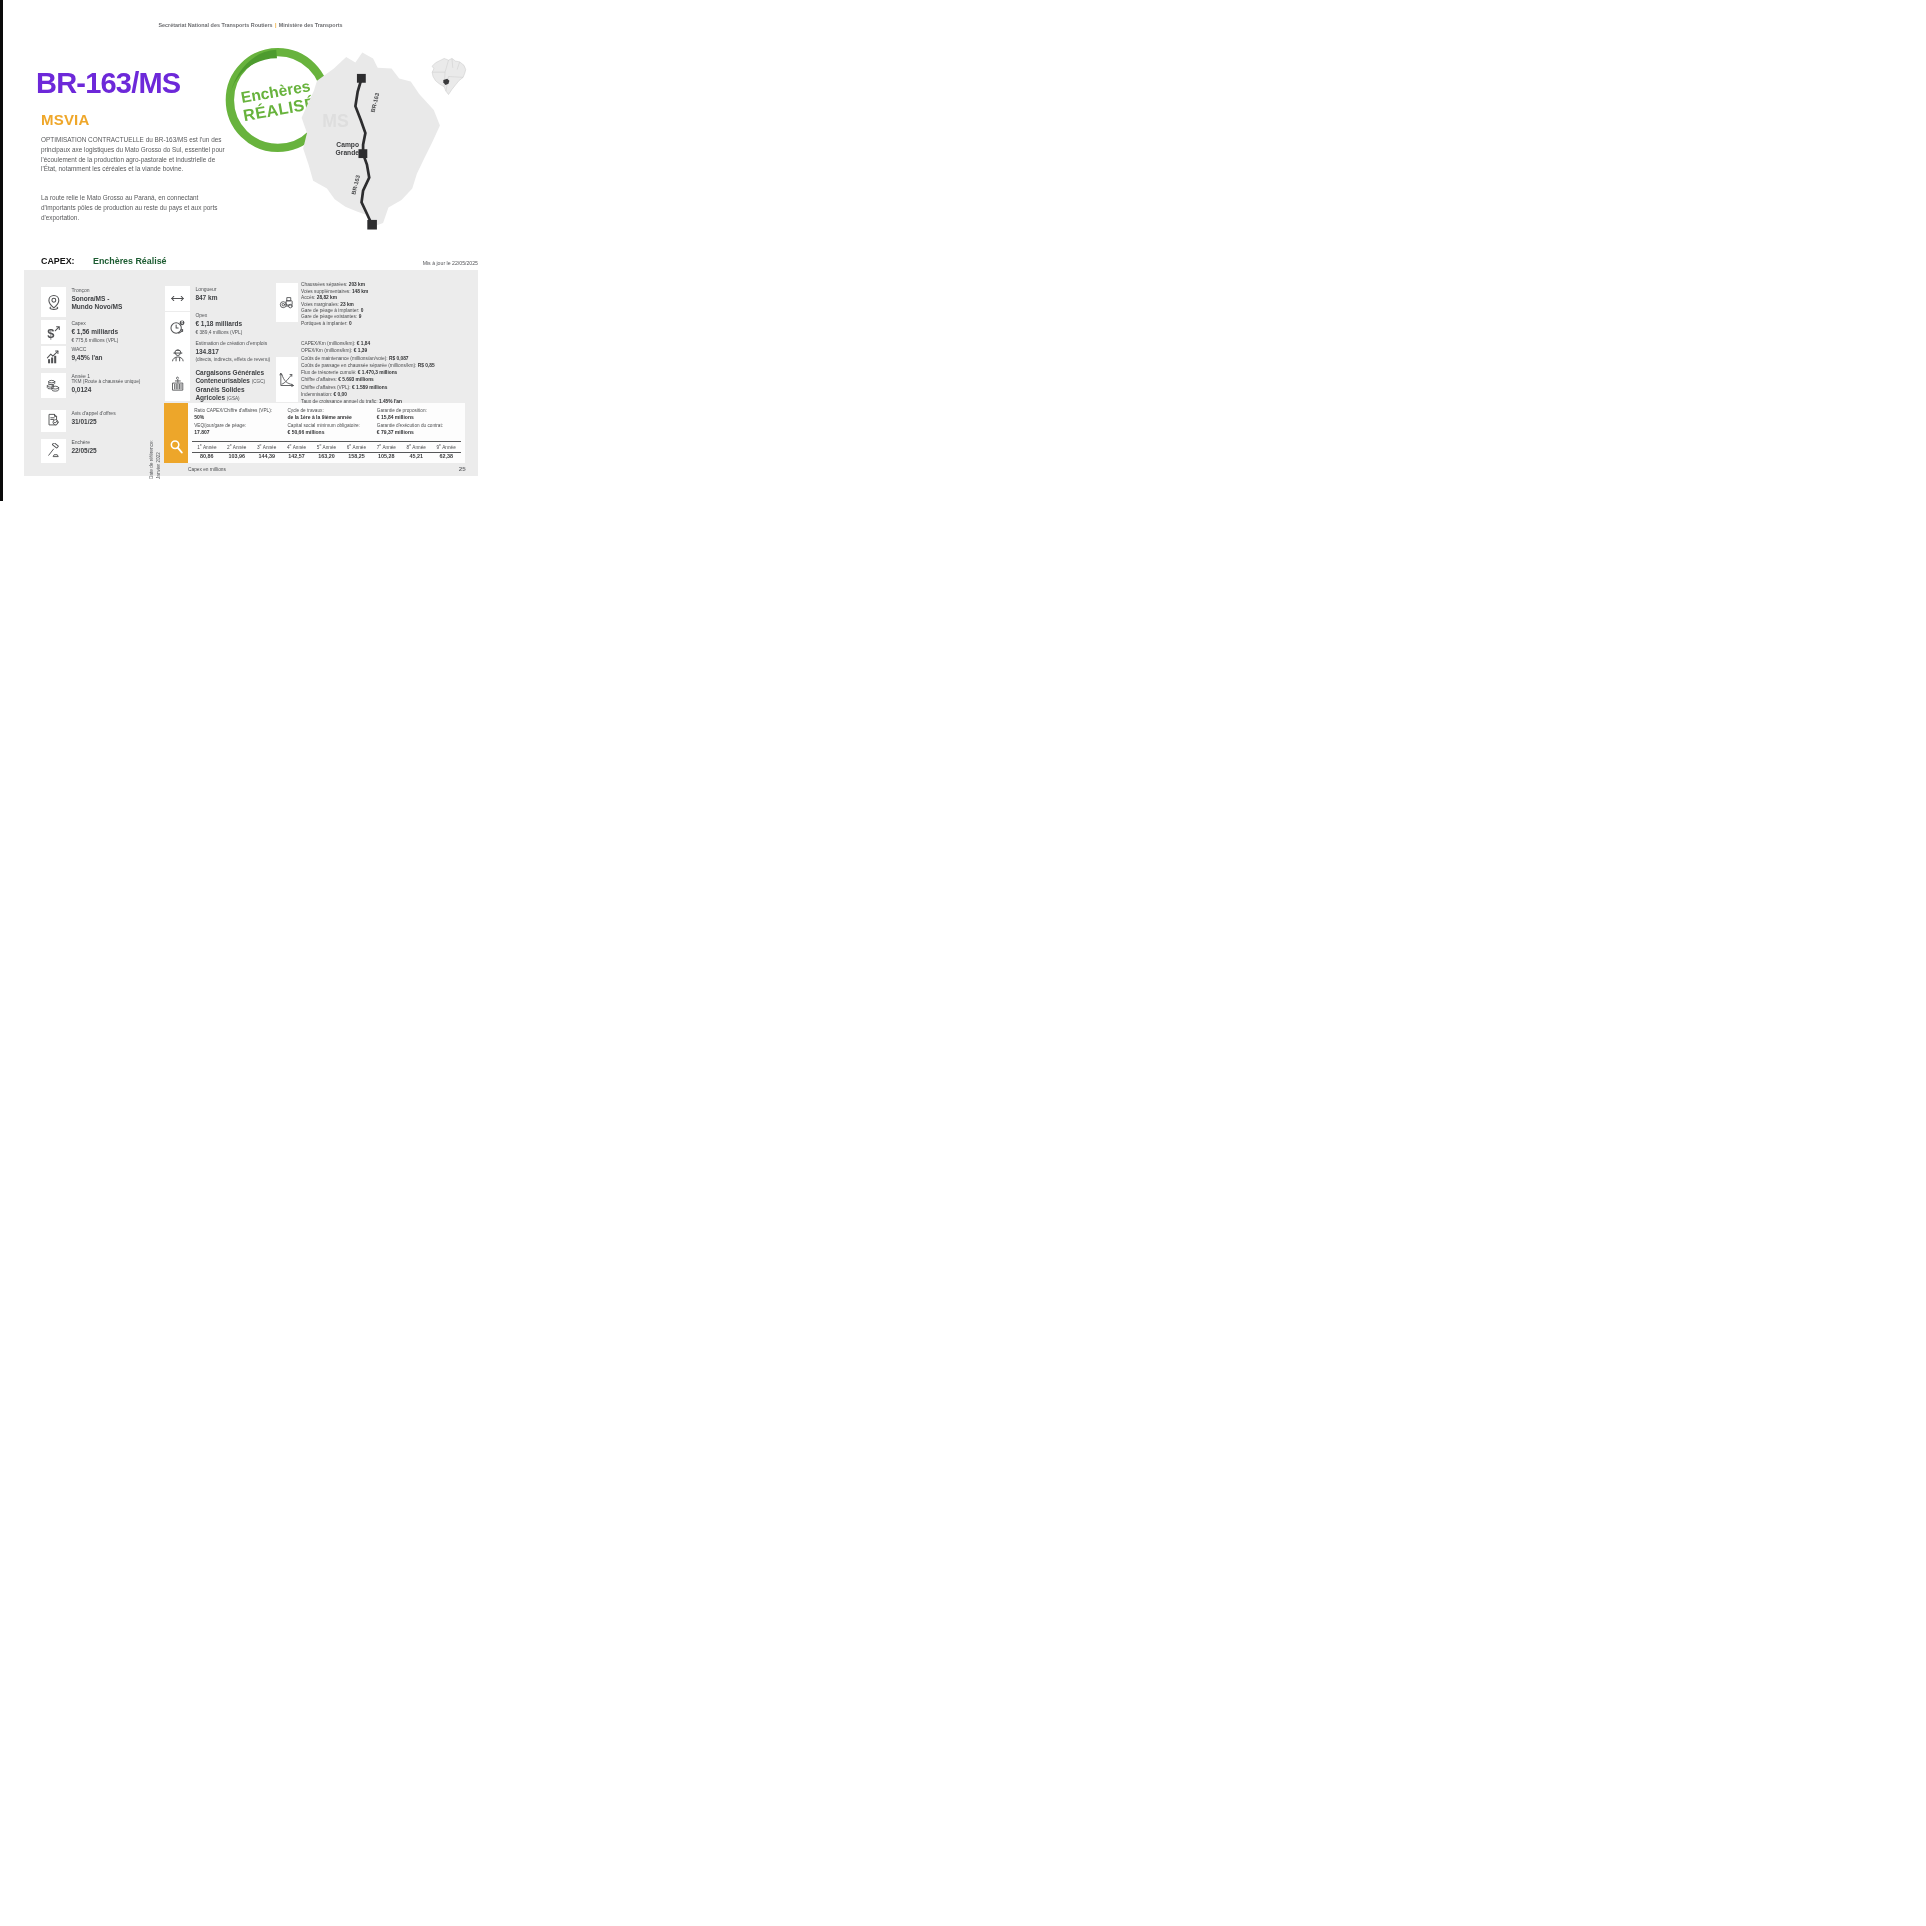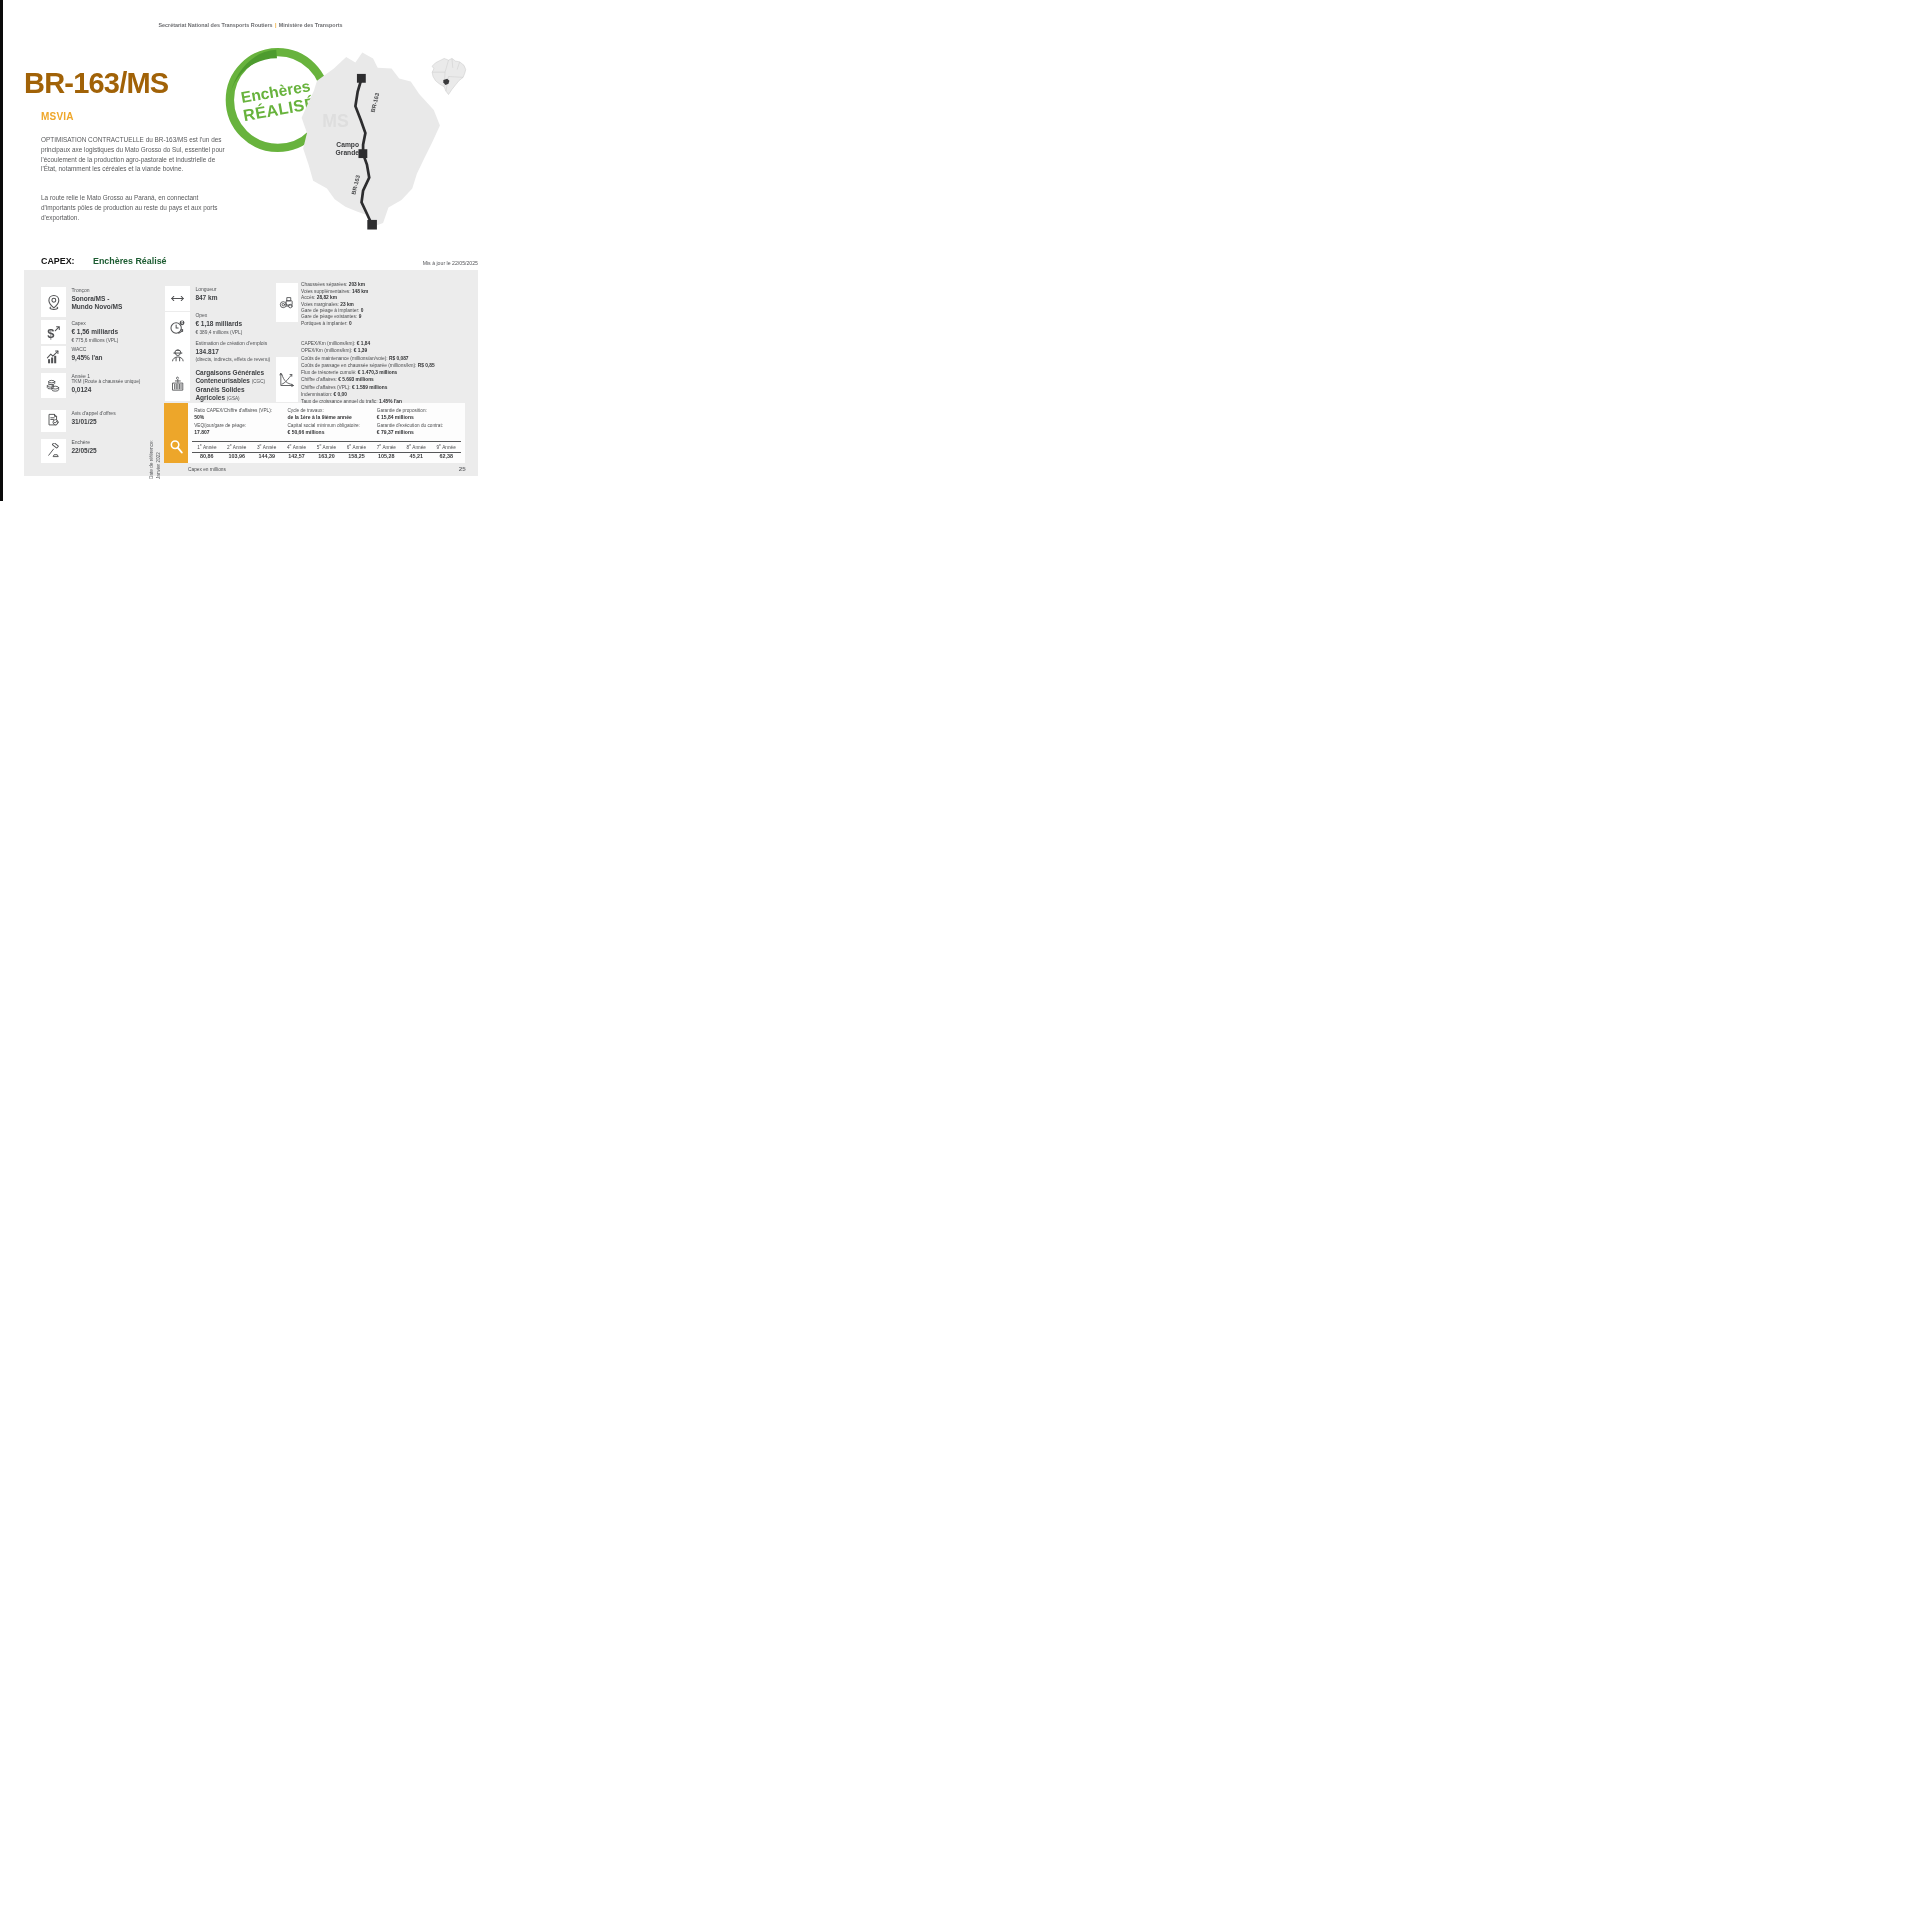--- a/index.html
+++ b/index.html
@@ -3,22 +3,22 @@
 <meta charset="utf-8">
 <style>
   html,body{margin:0;padding:0;background:#fff;}
   .page{position:relative;width:501px;height:501px;background:#fff;overflow:hidden;
         font-family:"Liberation Sans",sans-serif;color:#58595b;}
   .leftbar{position:absolute;left:0;top:0;width:2.7px;height:501px;background:#0a0a0a;}
   
   .hdr{position:absolute;left:0;top:21.6px;width:501px;text-align:center;font-size:5.4px;font-weight:700;color:#6d6e71;}
   .hdr .sep{color:#efa72a;padding:0 2.3px;font-weight:700;}
   
-  .title{position:absolute;left:24px;top:69px;font-size:29px;font-weight:800;color:#a16207;letter-spacing:-0.8px;line-height:1;}
-  .subtitle{position:absolute;left:41px;top:111px;font-size:10px;font-weight:700;color:#efa72a;letter-spacing:0.2px;}
+  .title{position:absolute;left:36px;top:69px;font-size:29px;font-weight:800;color:#6d28d9;letter-spacing:-0.8px;line-height:1;}
+  .subtitle{position:absolute;left:41px;top:111px;font-size:15px;font-weight:700;color:#efa72a;letter-spacing:0.2px;}
   .para{position:absolute;left:41px;width:184px;font-size:6.4px;line-height:9.6px;color:#58595b;}
   .p1{top:129px;} .p2{top:187px;}
   
   .badge{position:absolute;left:220px;top:43px;width:114px;height:114px;}
   
   .map{position:absolute;left:297px;top:45px;width:146px;height:195px;}
   .citylab{position:absolute;left:322px;top:141px;width:37px;text-align:right;font-size:6.7px;font-weight:800;color:#3b3c3e;line-height:1.18;}
   .brazil{position:absolute;left:427px;top:55px;width:43px;height:43px;}
   
   .statusline{position:absolute;left:41px;top:256px;font-size:8.9px;font-weight:800;color:#141414;}

